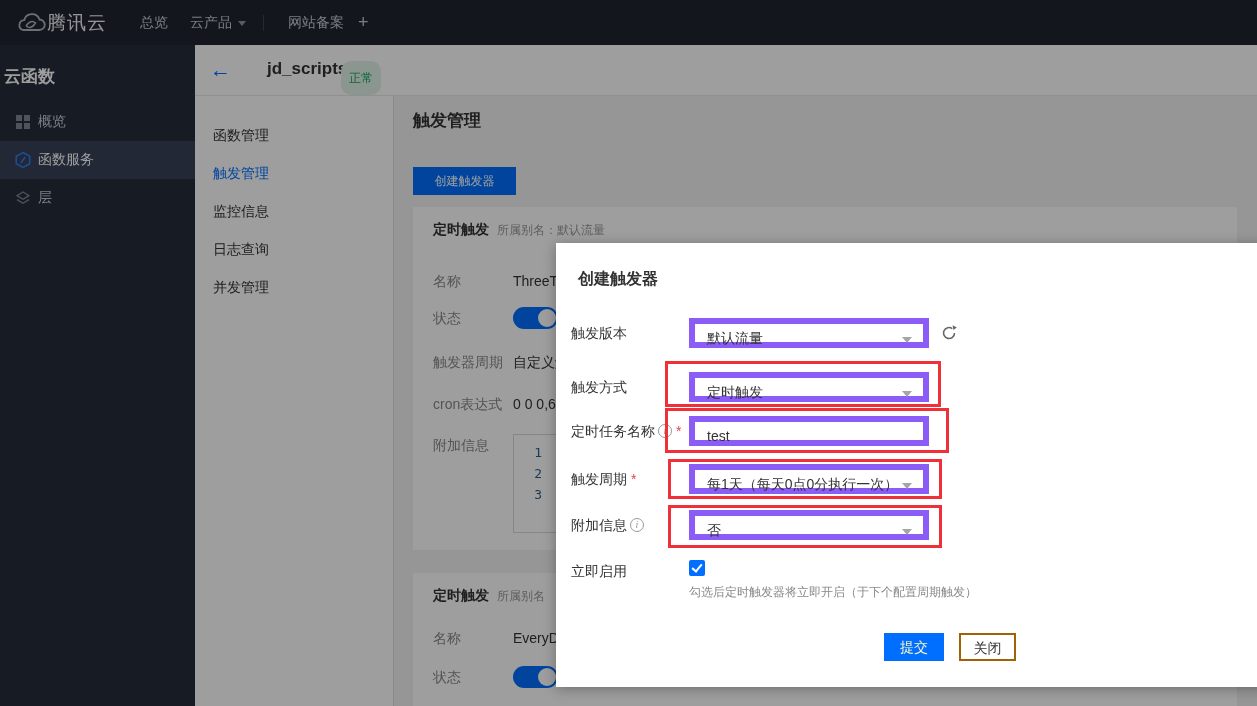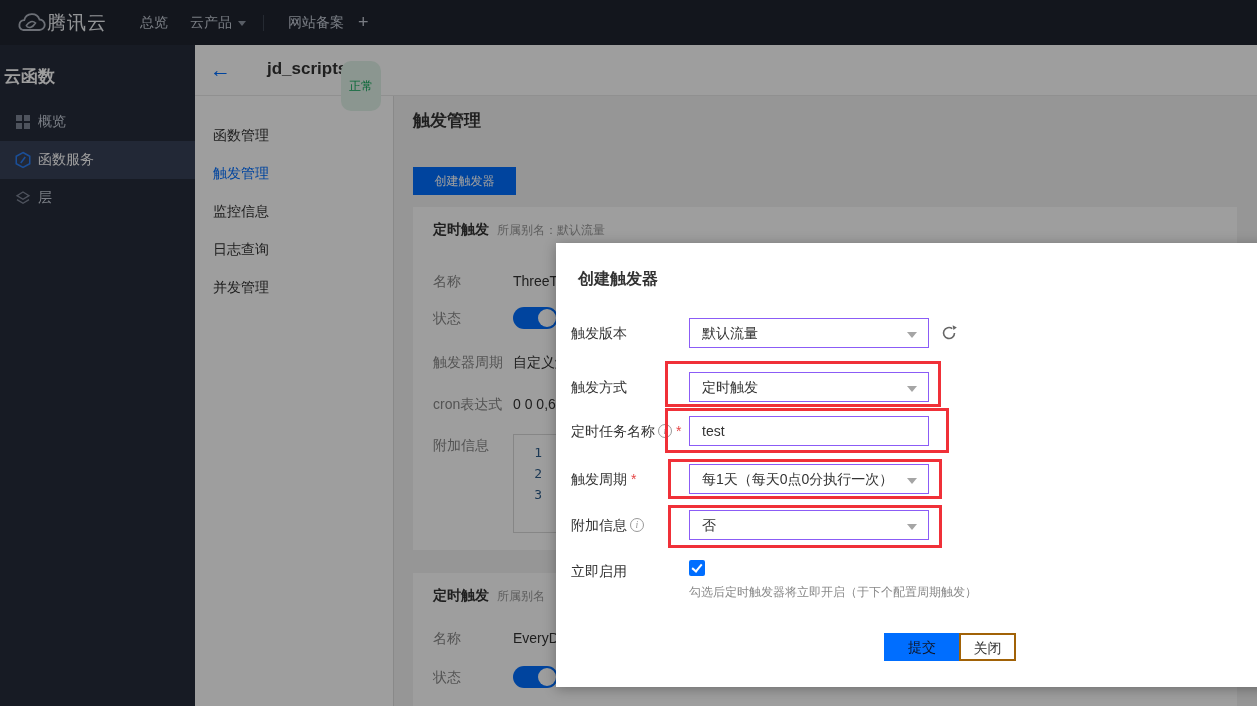--- a/index.html
+++ b/index.html
@@ -23,21 +23,21 @@
   .sidebar-title { color:#ffffff; font-size:17px; font-weight:bold; padding:20px 0 0 4px; height:58px; }
   .side-item { position:relative; height:38px; display:flex; align-items:center; color:#c5ccd8; font-size:14px; cursor:pointer; }
   .side-item .side-icon { position:absolute; left:14px; width:18px; height:18px; display:flex; align-items:center; justify-content:center; }
   .side-item .side-label { position:absolute; left:38px; }
   .side-item.active { background:#384157; color:#ffffff; }
 
   
   .fn-header { position:absolute; left:195px; top:45px; width:1062px; height:51px; background:#ffffff; border-bottom:1px solid #e8e8e8; z-index:8; }
   .back-arrow { position:absolute; left:15px; top:10px; font-size:21px; color:#006eff; cursor:pointer; line-height:30px; }
   .fn-name { position:absolute; left:72px; top:14px; font-size:17px; font-weight:bold; color:#333; }
-  .status-badge { position:absolute; left:146px; top:16px; font-size:12px; line-height:18px; padding:16px 8px; border-radius:10px; background:#e1f3e8; color:#12a85c; }
+  .status-badge { position:absolute; left:146px; top:16px; font-size:12px; line-height:18px; padding:8px 8px; border-radius:10px; background:#e1f3e8; color:#12a85c; }
 
   
   .subnav { position:absolute; left:195px; top:96px; width:199px; height:610px; background:#ffffff; border-right:1px solid #dddddd; z-index:7; padding-top:20px; }
   .subnav-item { height:38px; line-height:38px; padding-left:18px; font-size:14px; color:#333; cursor:pointer; }
   .subnav-item.active { color:#006eff; }
 
   
   .content { position:absolute; left:394px; top:96px; width:863px; height:610px; background:#f3f3f3; z-index:6; }
   .page-title { position:absolute; left:19px; top:13px; font-size:17px; font-weight:bold; color:#333; }
   .create-btn { position:absolute; left:19px; top:71px; width:103px; height:28px; background:#006eff; color:#fff; font-size:12px; text-align:center; line-height:28px; cursor:pointer; border:none; }
@@ -56,30 +56,30 @@
   .code-ln { display:inline-block; width:38px; text-align:right; padding-right:10px; font-size:13px; color:#2e5c8a; font-family:"DejaVu Sans Mono","Liberation Mono",monospace; }
 
   
   .overlay { position:absolute; left:0; top:0; width:1257px; height:706px; background:rgba(0,0,0,0.38); z-index:40; }
 
   
   .modal { position:absolute; left:556px; top:243px; width:740px; height:444px; background:#ffffff; box-shadow:0 2px 12px rgba(0,0,0,0.3); z-index:50; }
   .modal-title { position:absolute; left:22px; top:26px; font-size:16px; font-weight:bold; color:#333; }
   .m-row { position:absolute; left:0; width:100%; height:30px; }
   .m-label { position:absolute; left:15px; line-height:30px; font-size:14px; color:#333; display:flex; align-items:center; }
-  .m-control { position:absolute; left:133px; width:240px; height:30px; border:1px solid #8b5cf6; background:#fff; font-size:14px; color:#333; line-height:28px; padding-left:12px; cursor:pointer; }
+  .m-control { position:absolute; left:133px; width:240px; height:30px; border:6px solid #8b5cf6; background:#fff; font-size:14px; color:#333; line-height:28px; padding-left:12px; cursor:pointer; }
   .sel-caret { position:absolute; right:11px; top:13px; width:0; height:0; border-left:5px solid transparent; border-right:5px solid transparent; border-top:6px solid #a5a5a5; }
   .req-star { color:#e54545; font-size:14px; margin-left:4px; }
   .info-icon { display:inline-flex; align-items:center; justify-content:center; width:14px; height:14px; border:1px solid #999; border-radius:50%; font-size:10px; color:#999; margin-left:3px; font-family:"Liberation Serif",serif; font-style:italic; }
   .refresh-icon { position:absolute; left:384px; top:81px; width:18px; height:18px; cursor:pointer; }
   .checkbox { position:absolute; left:133px; top:317px; width:16px; height:16px; background:#006eff; border-radius:2px; cursor:pointer; }
   .checkbox::after { content:""; position:absolute; left:5px; top:2px; width:4px; height:8px; border-right:2px solid #fff; border-bottom:2px solid #fff; transform:rotate(40deg); }
   .m-note { position:absolute; left:133px; top:341px; font-size:12px; color:#888; }
   .btn { position:absolute; top:390px; height:28px; font-size:14px; text-align:center; line-height:28px; cursor:pointer; }
-  .btn-submit { left:328px; width:76px; background:#006eff; color:#0f172a; border:none; }
+  .btn-submit { left:328px; width:60px; background:#006eff; color:#fef9c3; border:none; }
   .btn-close { left:403px; width:57px; background:#fff; color:#333; border:2px solid #a16207; line-height:26px; }
 
   
   .red-box { position:absolute; border:3px solid #f03038; z-index:60; pointer-events:none; }
   .rb1 { left:665px; top:361px; width:276px; height:46px; }
   .rb2 { left:665px; top:408px; width:284px; height:45px; }
   .rb3 { left:668px; top:459px; width:274px; height:40px; }
   .rb4 { left:668px; top:505px; width:274px; height:43px; }
 </style>
 </head>

